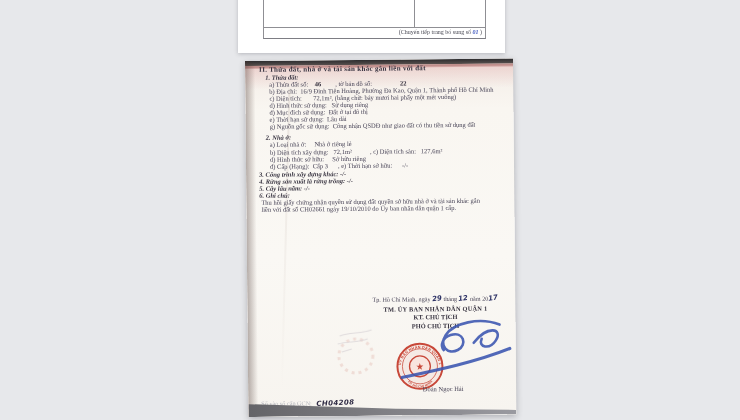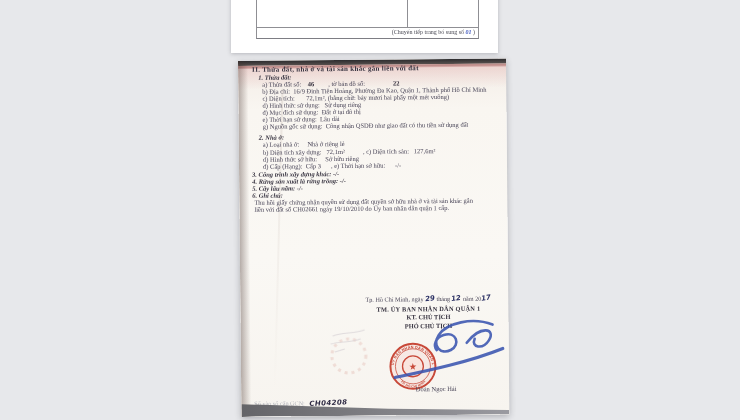--- a/index.html
+++ b/index.html
@@ -1,18 +1,18 @@
 <!DOCTYPE html>
 <html style="--stamp-red: #c43a2a; --signature-blue: #3a55b0; --handwriting-ink: #2e3366; --note-number-blue: #4059c0; --paper: #faf8f4; --background: #e7e8eb;"><head>
 <meta charset="utf-8">
 <style>
   html,body{margin:0;padding:0;}
   body{width:740px;height:420px;overflow:hidden;background:#e7e8eb;}
   .screen{position:relative;width:708px;height:420px;overflow:hidden;
-          font-family:"Liberation Serif","DejaVu Serif",serif;}
+          font-family:"Liberation Serif","DejaVu Serif",serif;margin-left:7px;}
 
   
   .prev-page{position:absolute;left:231px;top:-6px;width:267px;height:59px;
              background:#ffffff;box-shadow:0 1px 4px rgba(40,40,50,.25);}
   .cont-table{position:absolute;left:25px;top:0;width:221px;height:44px;
               border-left:1px solid #8f8f94;border-right:1px solid #8f8f94;
               border-bottom:1px solid #7d7d84;}
   .cont-divider{position:absolute;left:150px;top:0;width:1px;height:33px;background:#8f8f94;}
   .cont-hline{position:absolute;left:0;right:0;top:33px;height:1px;background:#8f8f94;}
   .cont-note{position:absolute;right:3px;top:34.5px;font-size:6px;color:#4a4a55;white-space:pre;}

